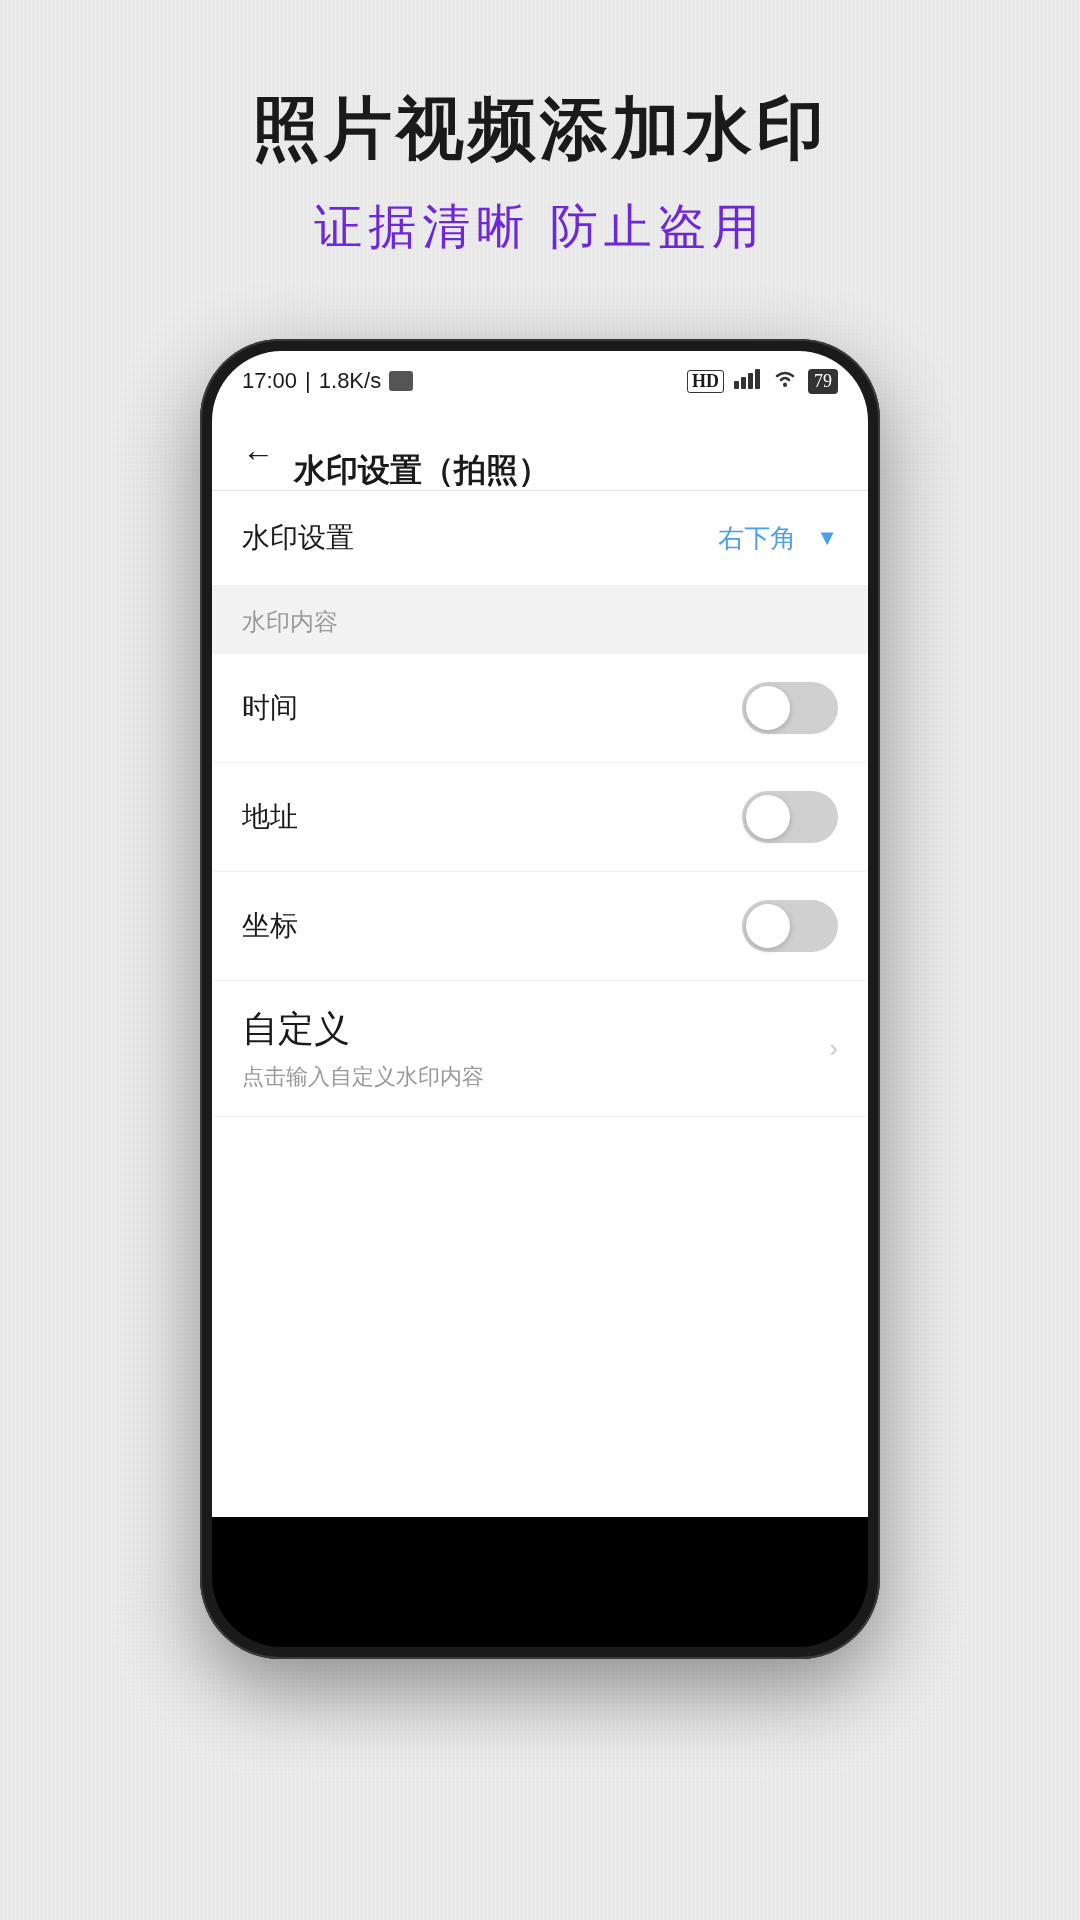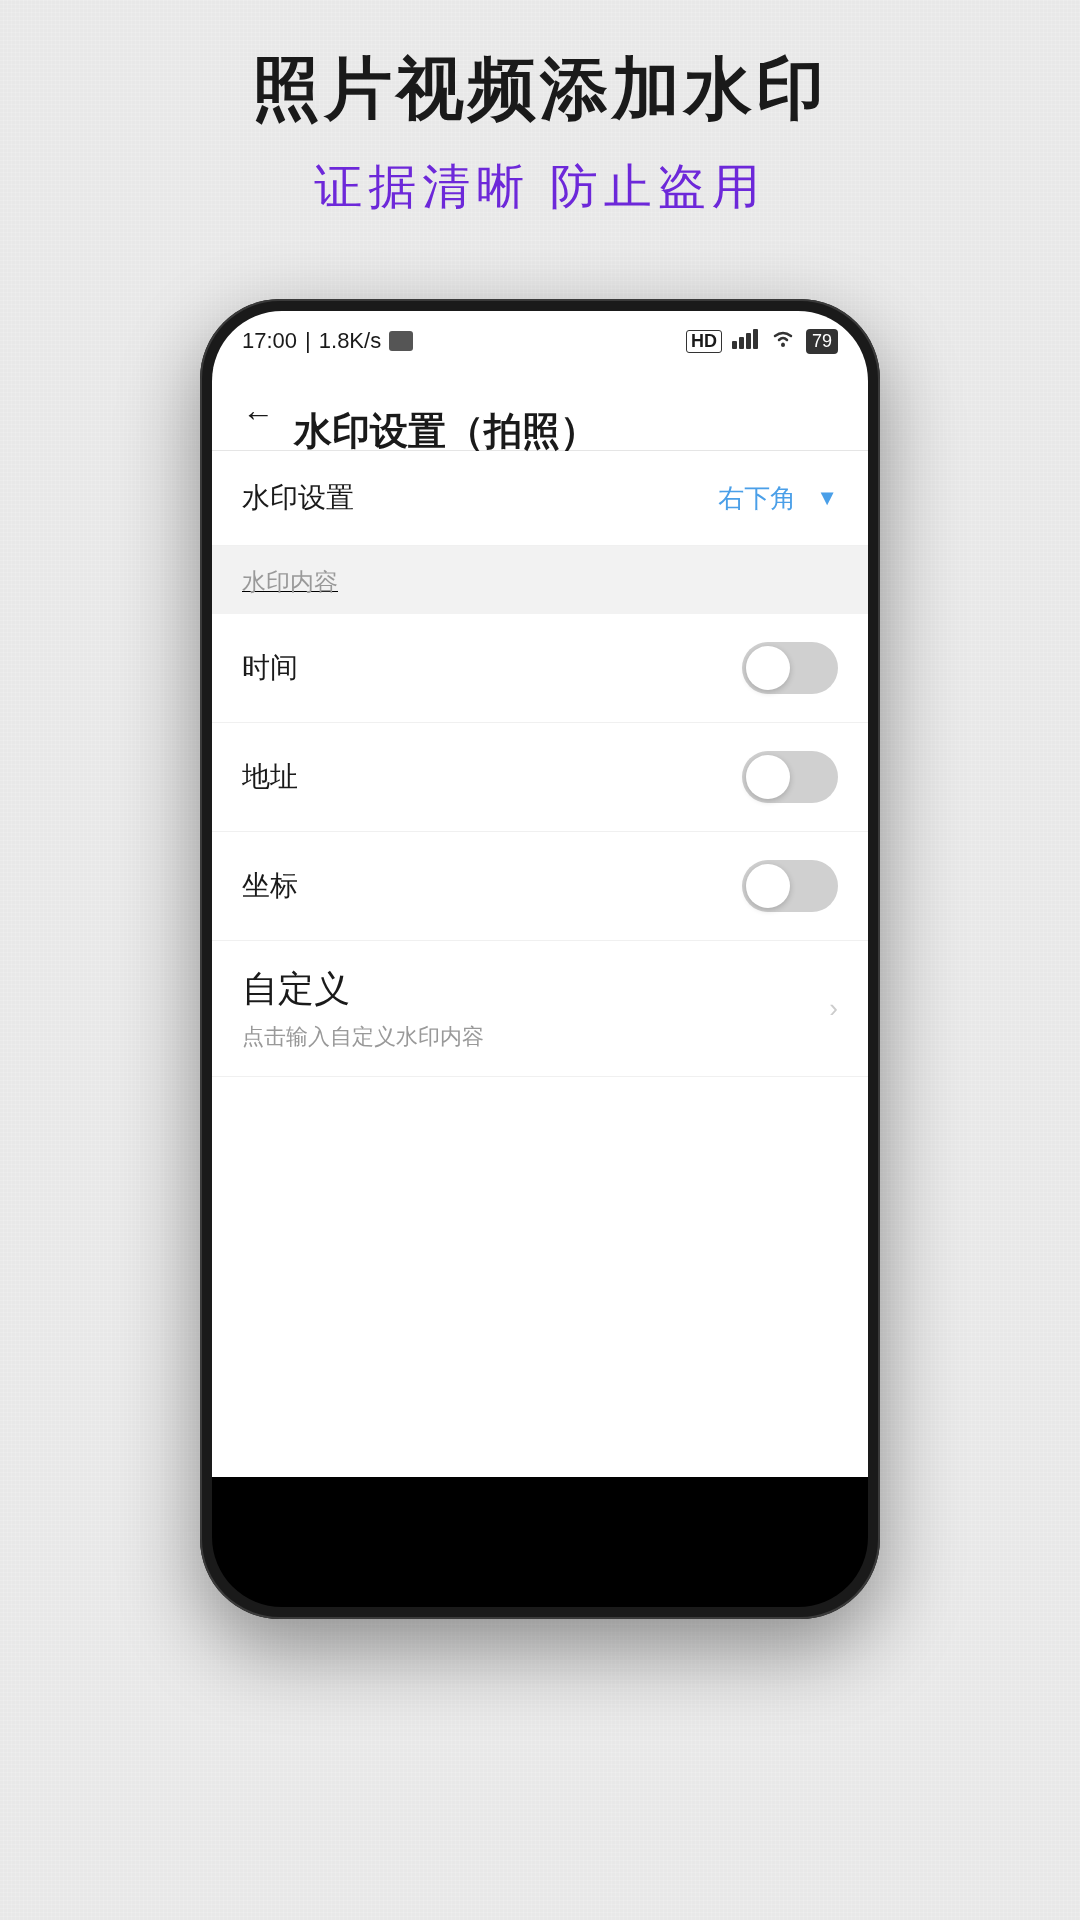--- a/index.html
+++ b/index.html
@@ -12,21 +12,21 @@
         repeating-linear-gradient(0deg, transparent, transparent 3px, rgba(255,255,255,0.15) 3px, rgba(255,255,255,0.15) 4px),
         repeating-linear-gradient(90deg, transparent, transparent 3px, rgba(255,255,255,0.15) 3px, rgba(255,255,255,0.15) 4px);
       display: flex;
       flex-direction: column;
       align-items: center;
       font-family: -apple-system, "PingFang SC", "Microsoft YaHei", sans-serif;
       overflow: hidden;
     }
 
     .top-text {
-      margin-top: 44px;
+      margin-top: 84px;
       text-align: center;
     }
 
     .main-title {
       font-size: 68px;
       font-weight: 900;
       color: #1a1a1a;
       letter-spacing: 4px;
       font-family: "PingFang SC", "Microsoft YaHei", sans-serif;
     }
@@ -83,20 +83,21 @@
       display: flex;
       align-items: center;
       gap: 8px;
       font-weight: 500;
     }
 
     .status-right {
       display: flex;
       align-items: center;
       gap: 10px;
+      font-family: Liberation Serif, serif;
     }
 
     .battery-badge {
       background: #333;
       color: #fff;
       font-size: 18px;
       padding: 2px 6px;
       border-radius: 4px;
     }
 
@@ -111,21 +112,21 @@
       gap: 20px;
     }
 
     .back-arrow {
       font-size: 32px;
       color: #1a1a1a;
       cursor: pointer;
     }
 
     .header-title {
-      font-size: 38px;
+      font-size: 32px;
       font-weight: 600;
       color: #1a1a1a;
       margin-top: 41px;
     }
 
     
     .content-area {
       background: #f2f2f2;
       flex: 1;
       overflow: hidden;
@@ -162,21 +163,20 @@
 
     .chevron-down {
       color: #4a9fe8;
       font-size: 22px;
     }
 
     
     .section-header {
       padding: 20px 30px 16px;
       background: #f2f2f2;
-      text-decoration: underline;
     }
 
     .section-header-text {
       font-size: 24px;
       color: #999999;
     }
 
     
     .toggle {
       width: 96px;

